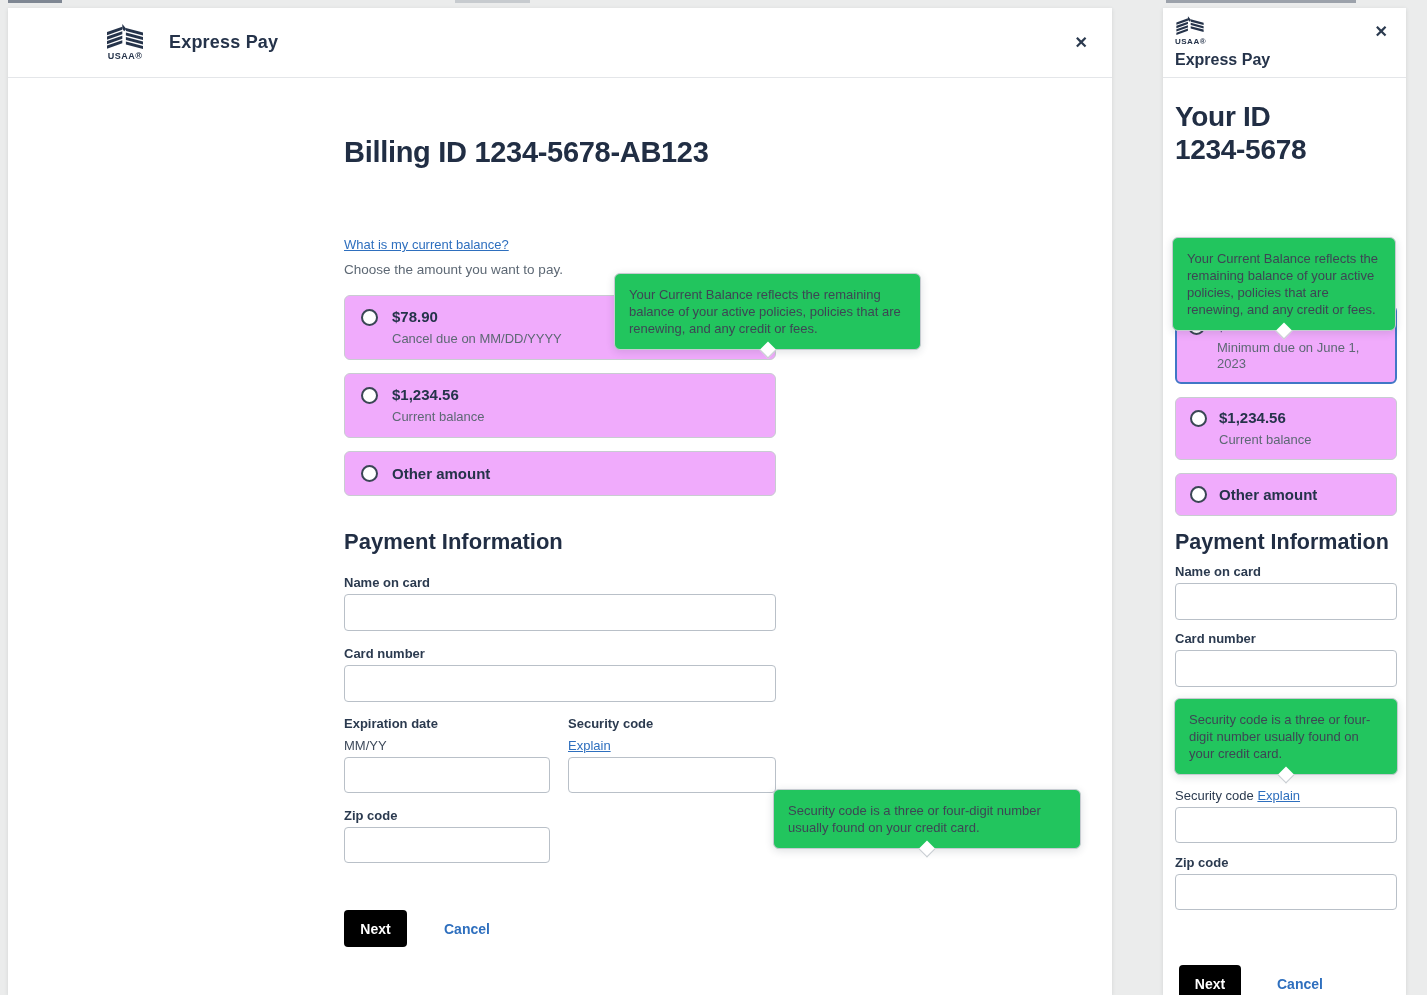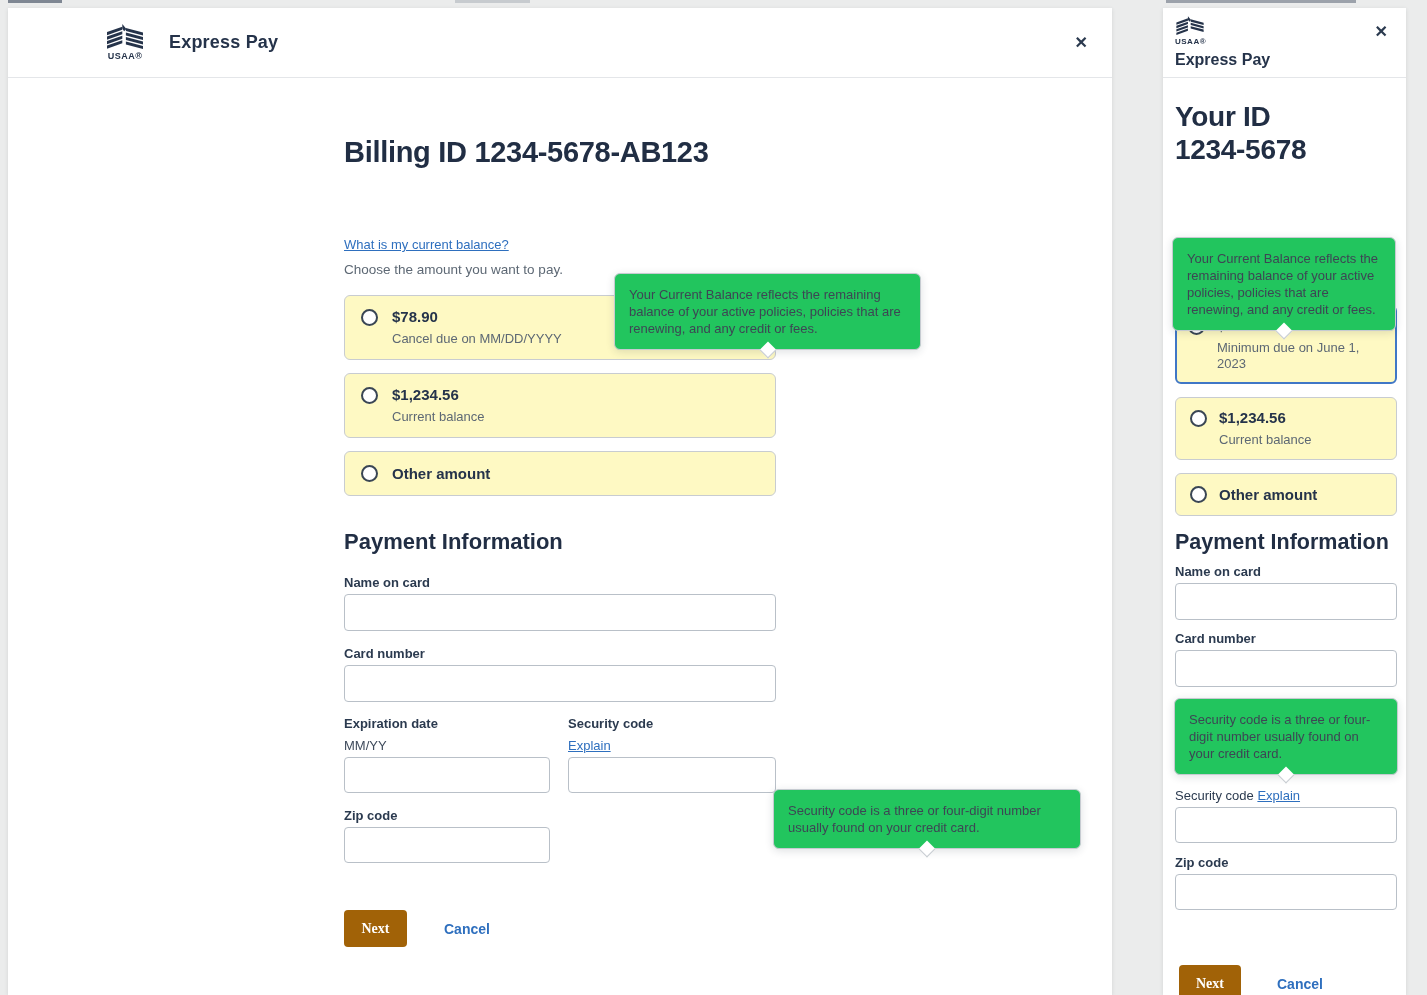--- a/index.html
+++ b/index.html
@@ -33,21 +33,21 @@
   .m-close { position:absolute; top:16px; right:18px; margin:0; }
 
   
   .d-content { margin-left:336px; width:432px; position:relative; }
   .page-heading { margin-top:57px; font-size:29px; line-height:34px; font-weight:bold; color:#212e44; letter-spacing:-.3px; white-space:nowrap; }
   .balance-link { display:inline-block; margin-top:68px; font-size:13px; color:#2e6fbe; text-decoration:underline; cursor:pointer; }
   .choose-text { margin-top:9px; font-size:13.5px; color:#5d6874; }
 
   .option-card {
     margin-top:13px; border:1px solid #c8ccd1; border-radius:6px;
-    padding:12px 16px; display:flex; align-items:flex-start; cursor:pointer; background:#fef9c3;
+    padding:12px 16px; display:flex; align-items:flex-start; cursor:pointer; background:#f0abfc;
   }
   .option-card.first { margin-top:18px; }
   .option-card.selected { border:2px solid #4077c6; padding:11px 15px; }
   .radio {
     width:17px; height:17px; border:2px solid #3a4654; border-radius:50%;
     flex:0 0 17px; margin-right:14px; margin-top:1px; background:#fff;
   }
   .opt-amount { font-size:15px; font-weight:bold; color:#25334a; line-height:18px; }
   .opt-desc { font-size:13px; color:#5d6874; line-height:16px; margin-top:5px; }
 
@@ -59,23 +59,23 @@
     border:1px solid #b9c0c8; border-radius:4px; background:#fff;
     font-size:14px; padding:0 10px; color:#25334a;
   }
   .two-col { display:grid; grid-template-columns:206px 208px; column-gap:18px; margin-top:14px; }
   .sub-label { font-size:13px; color:#3f4b5c; line-height:16px; margin-top:6px; }
   .explain-link { font-size:13px; color:#2e6fbe; text-decoration:underline; cursor:pointer; line-height:16px; }
   .short-input { height:36px; }
 
   .actions { margin-top:47px; display:flex; align-items:center; }
   .next-btn {
-    background:#a16207; color:#fff; font-weight:bold; font-size:14px;
+    background:#000000; color:#fff; font-weight:bold; font-size:14px;
     border:none; border-radius:4px; width:63px; height:37px; cursor:pointer;
-    font-family:Liberation Serif, serif;
+    font-family:Liberation Sans, sans-serif;
   }
   .cancel-link { margin-left:37px; font-size:14px; font-weight:bold; color:#2e6fbe; cursor:pointer; text-decoration:none; }
 
   
   .tooltip {
     background:#22c55e; border:1px solid #c6cbd1; border-radius:6px;
     box-shadow:0 2px 8px rgba(30,40,55,.14);
     font-size:13px; line-height:17px; color:#3d4654; padding:12px 14px;
     position:absolute; z-index:6;
   }

